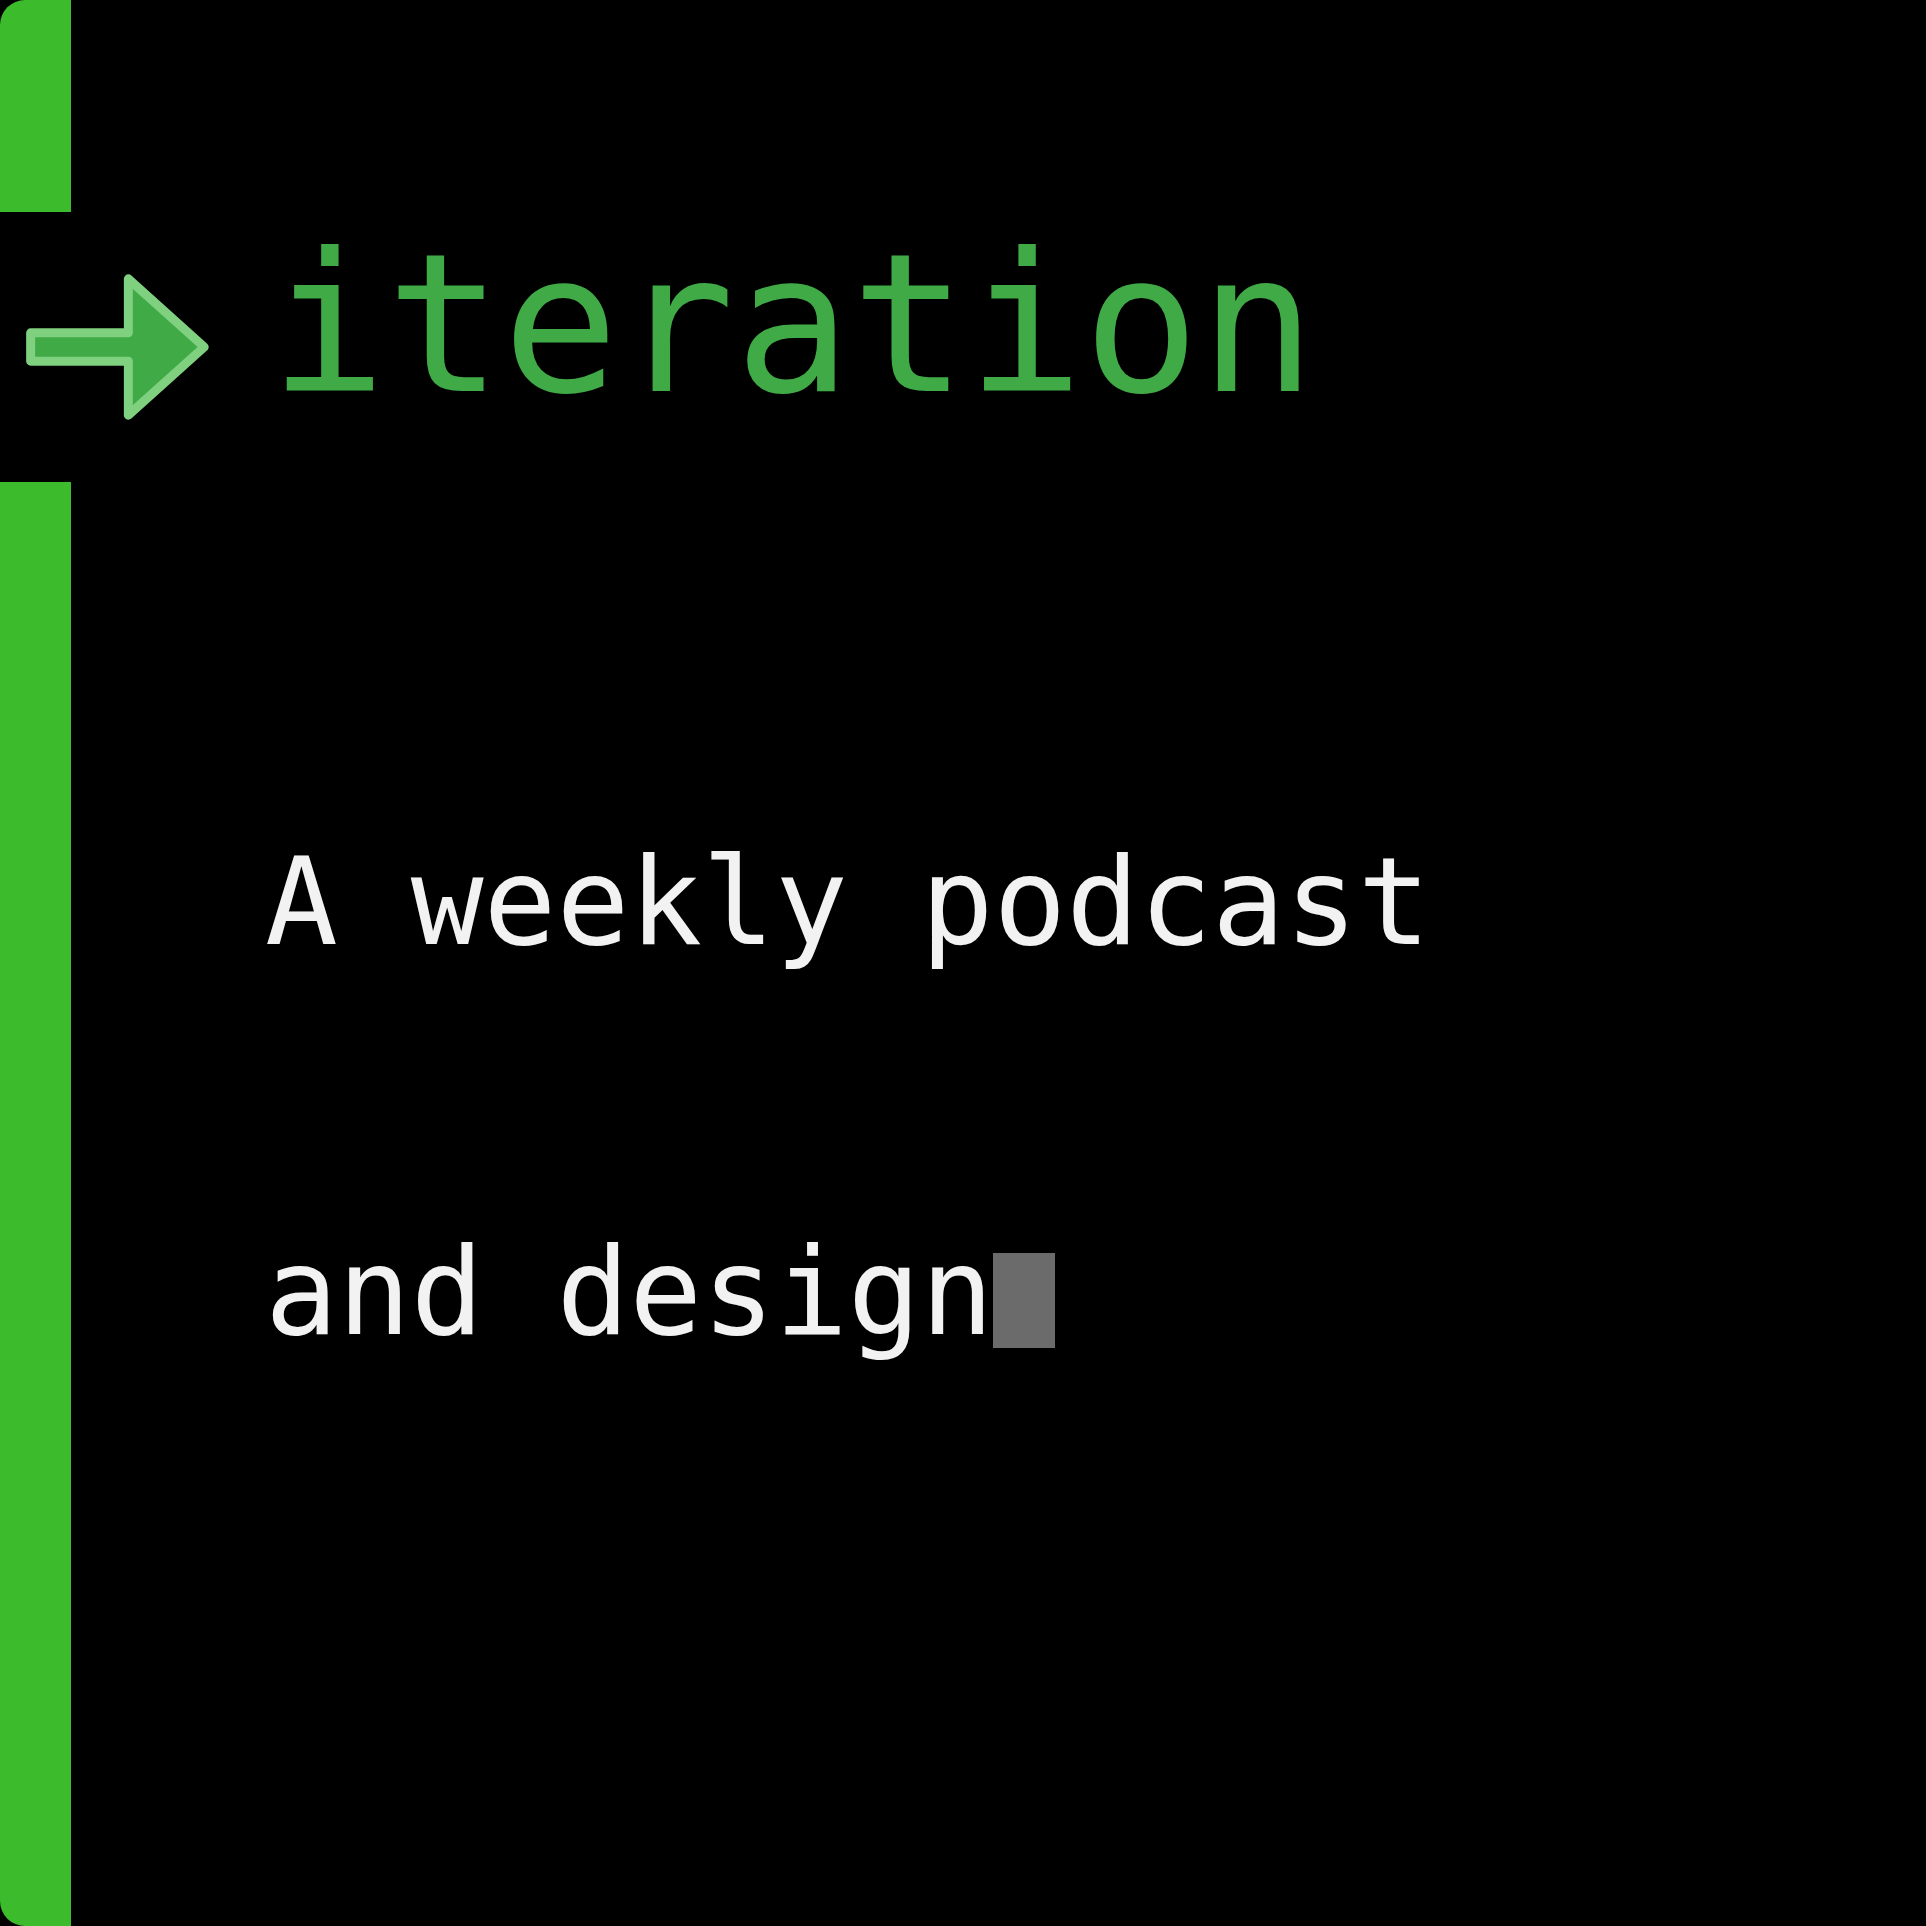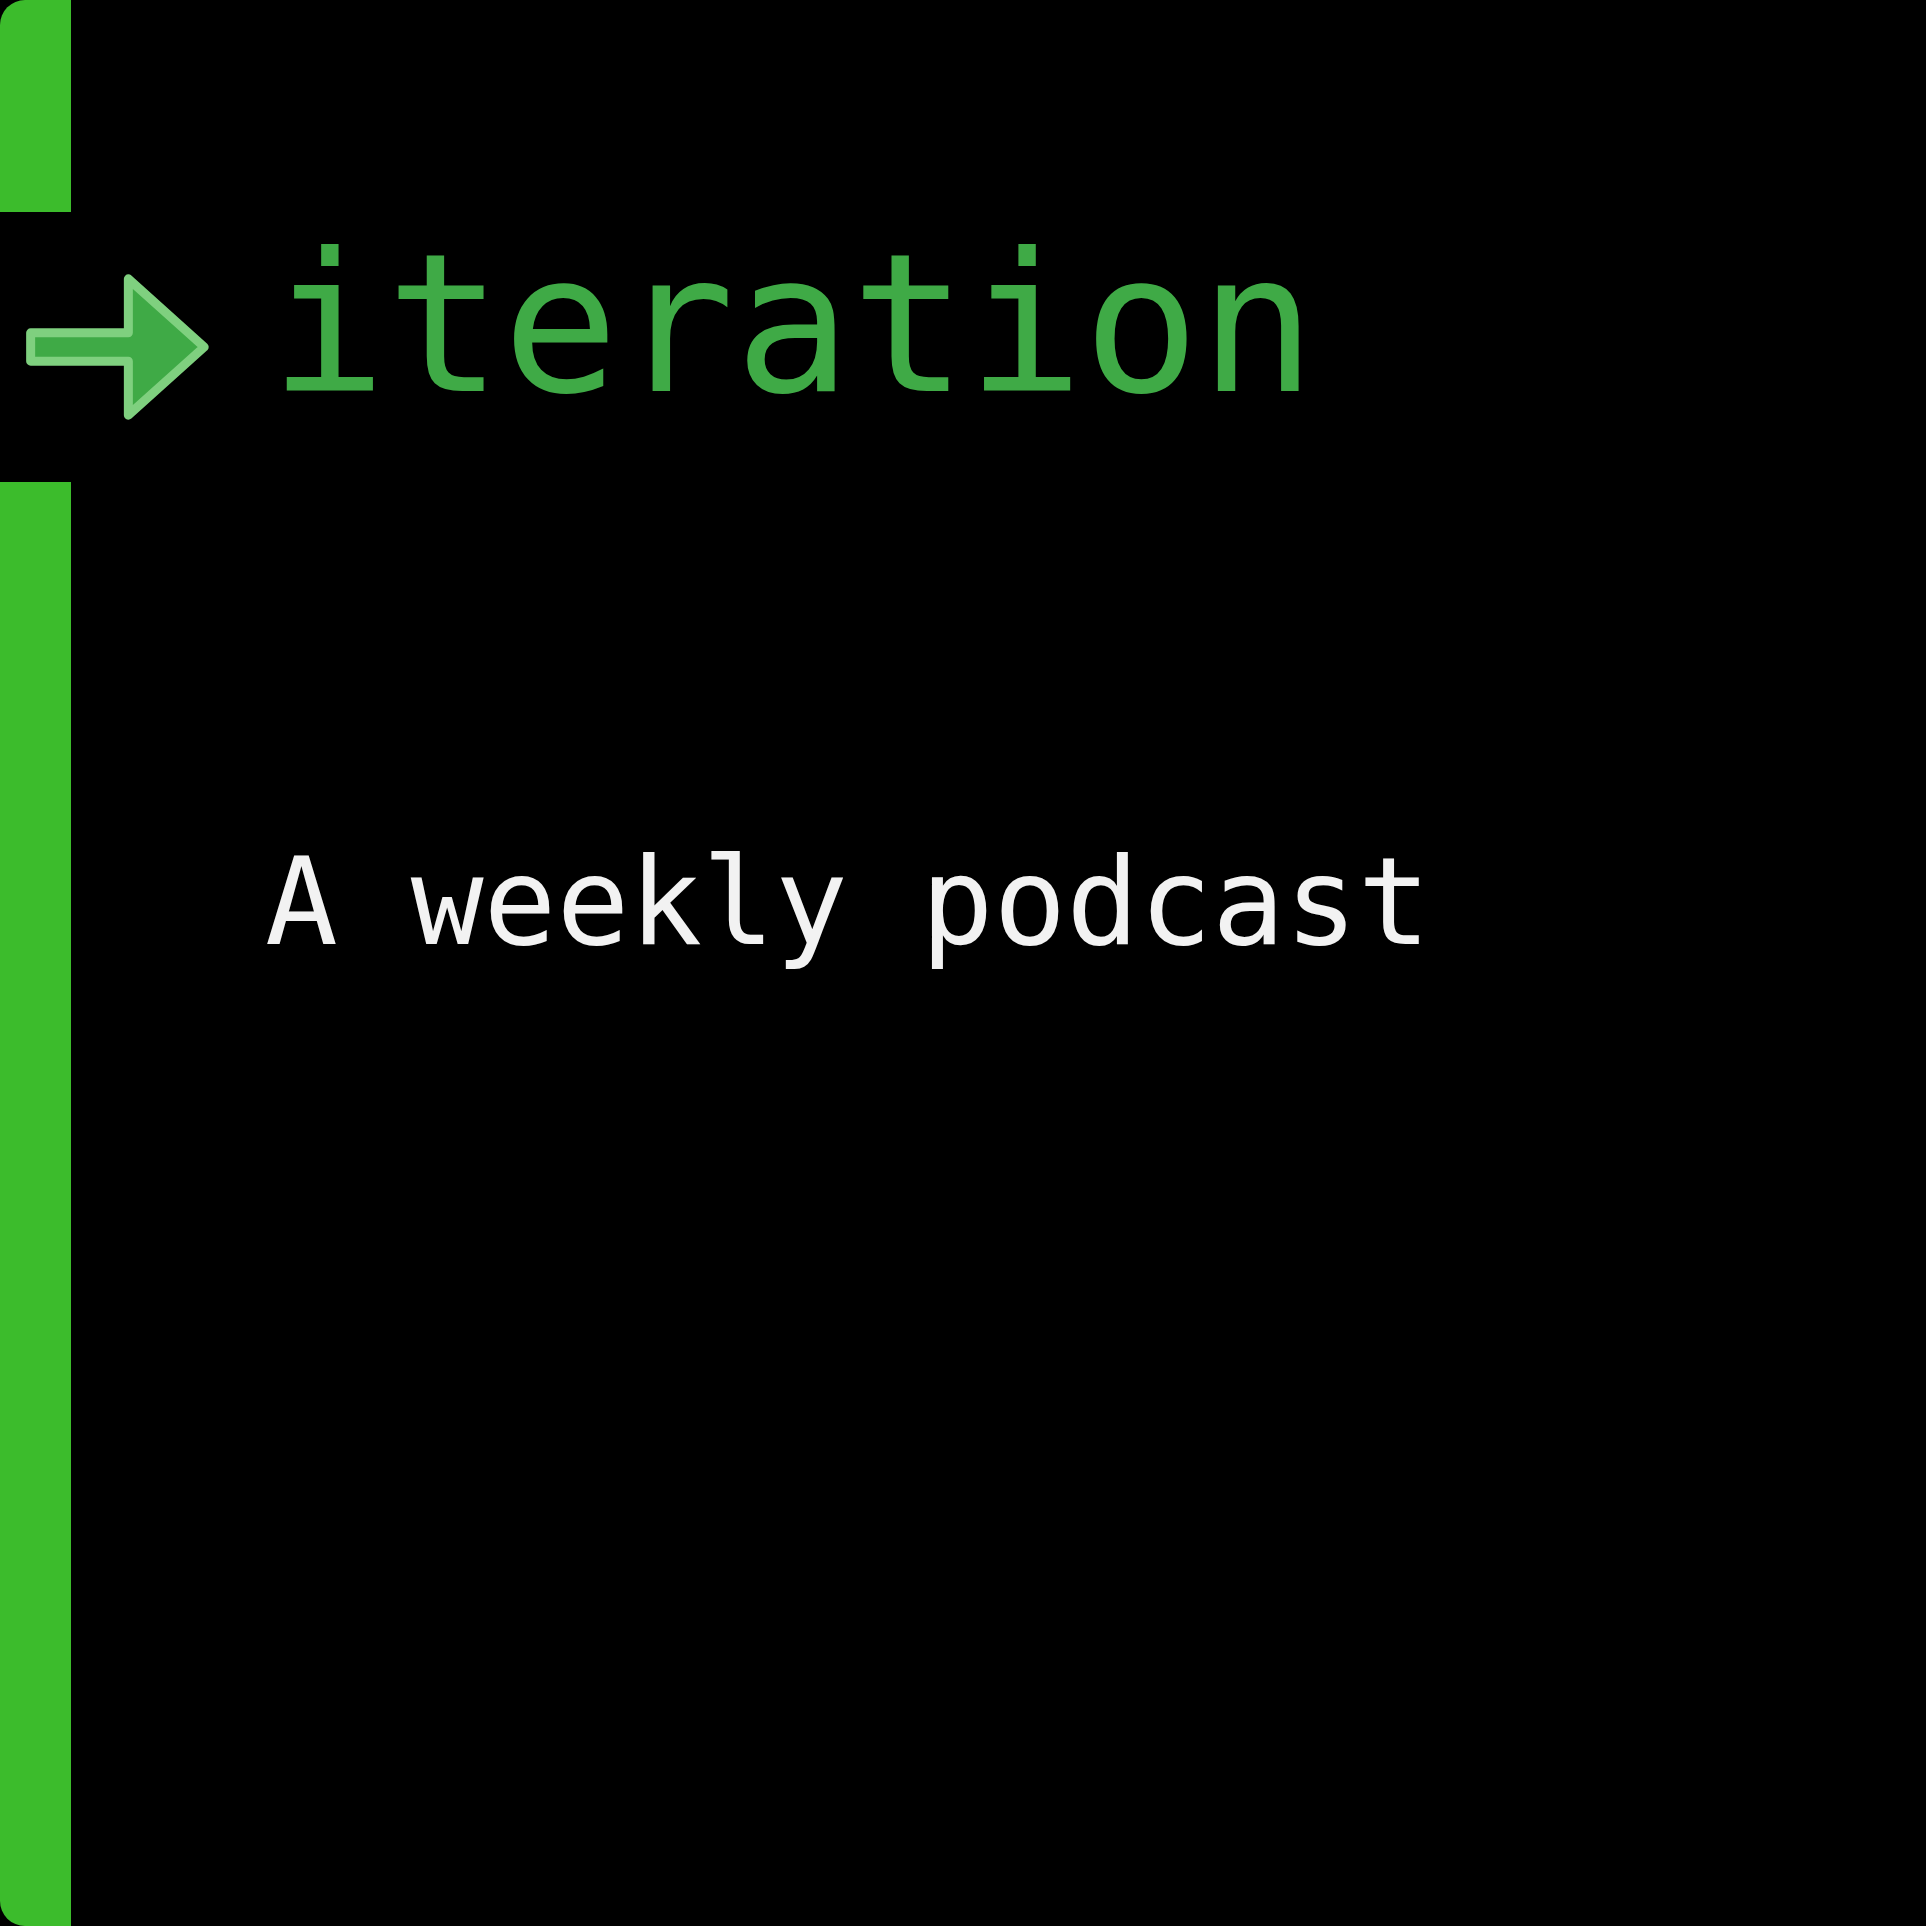--- a/index.html
+++ b/index.html
@@ -83,16 +83,17 @@
   <span class="arrow-icon">
     <svg viewBox="0 0 300 280" xmlns="http://www.w3.org/2000/svg" aria-hidden="true">
       <path d="M 18 118 L 170 118 L 170 34 L 288 140 L 170 246 L 170 162 L 18 162 Z" fill="#3faa46" stroke="#7fd07f" stroke-width="14" stroke-linejoin="round"></path>
     </svg>
   </span>
 
   <div class="title">iteration</div>
 
   <div class="body-copy">
     <span class="body-line">A weekly podcast</span>
+    <span class="body-line"><span>and design</span><span class="cursor-block"></span></span>
   </div>
 
 </div>
 
 
 </body></html>

